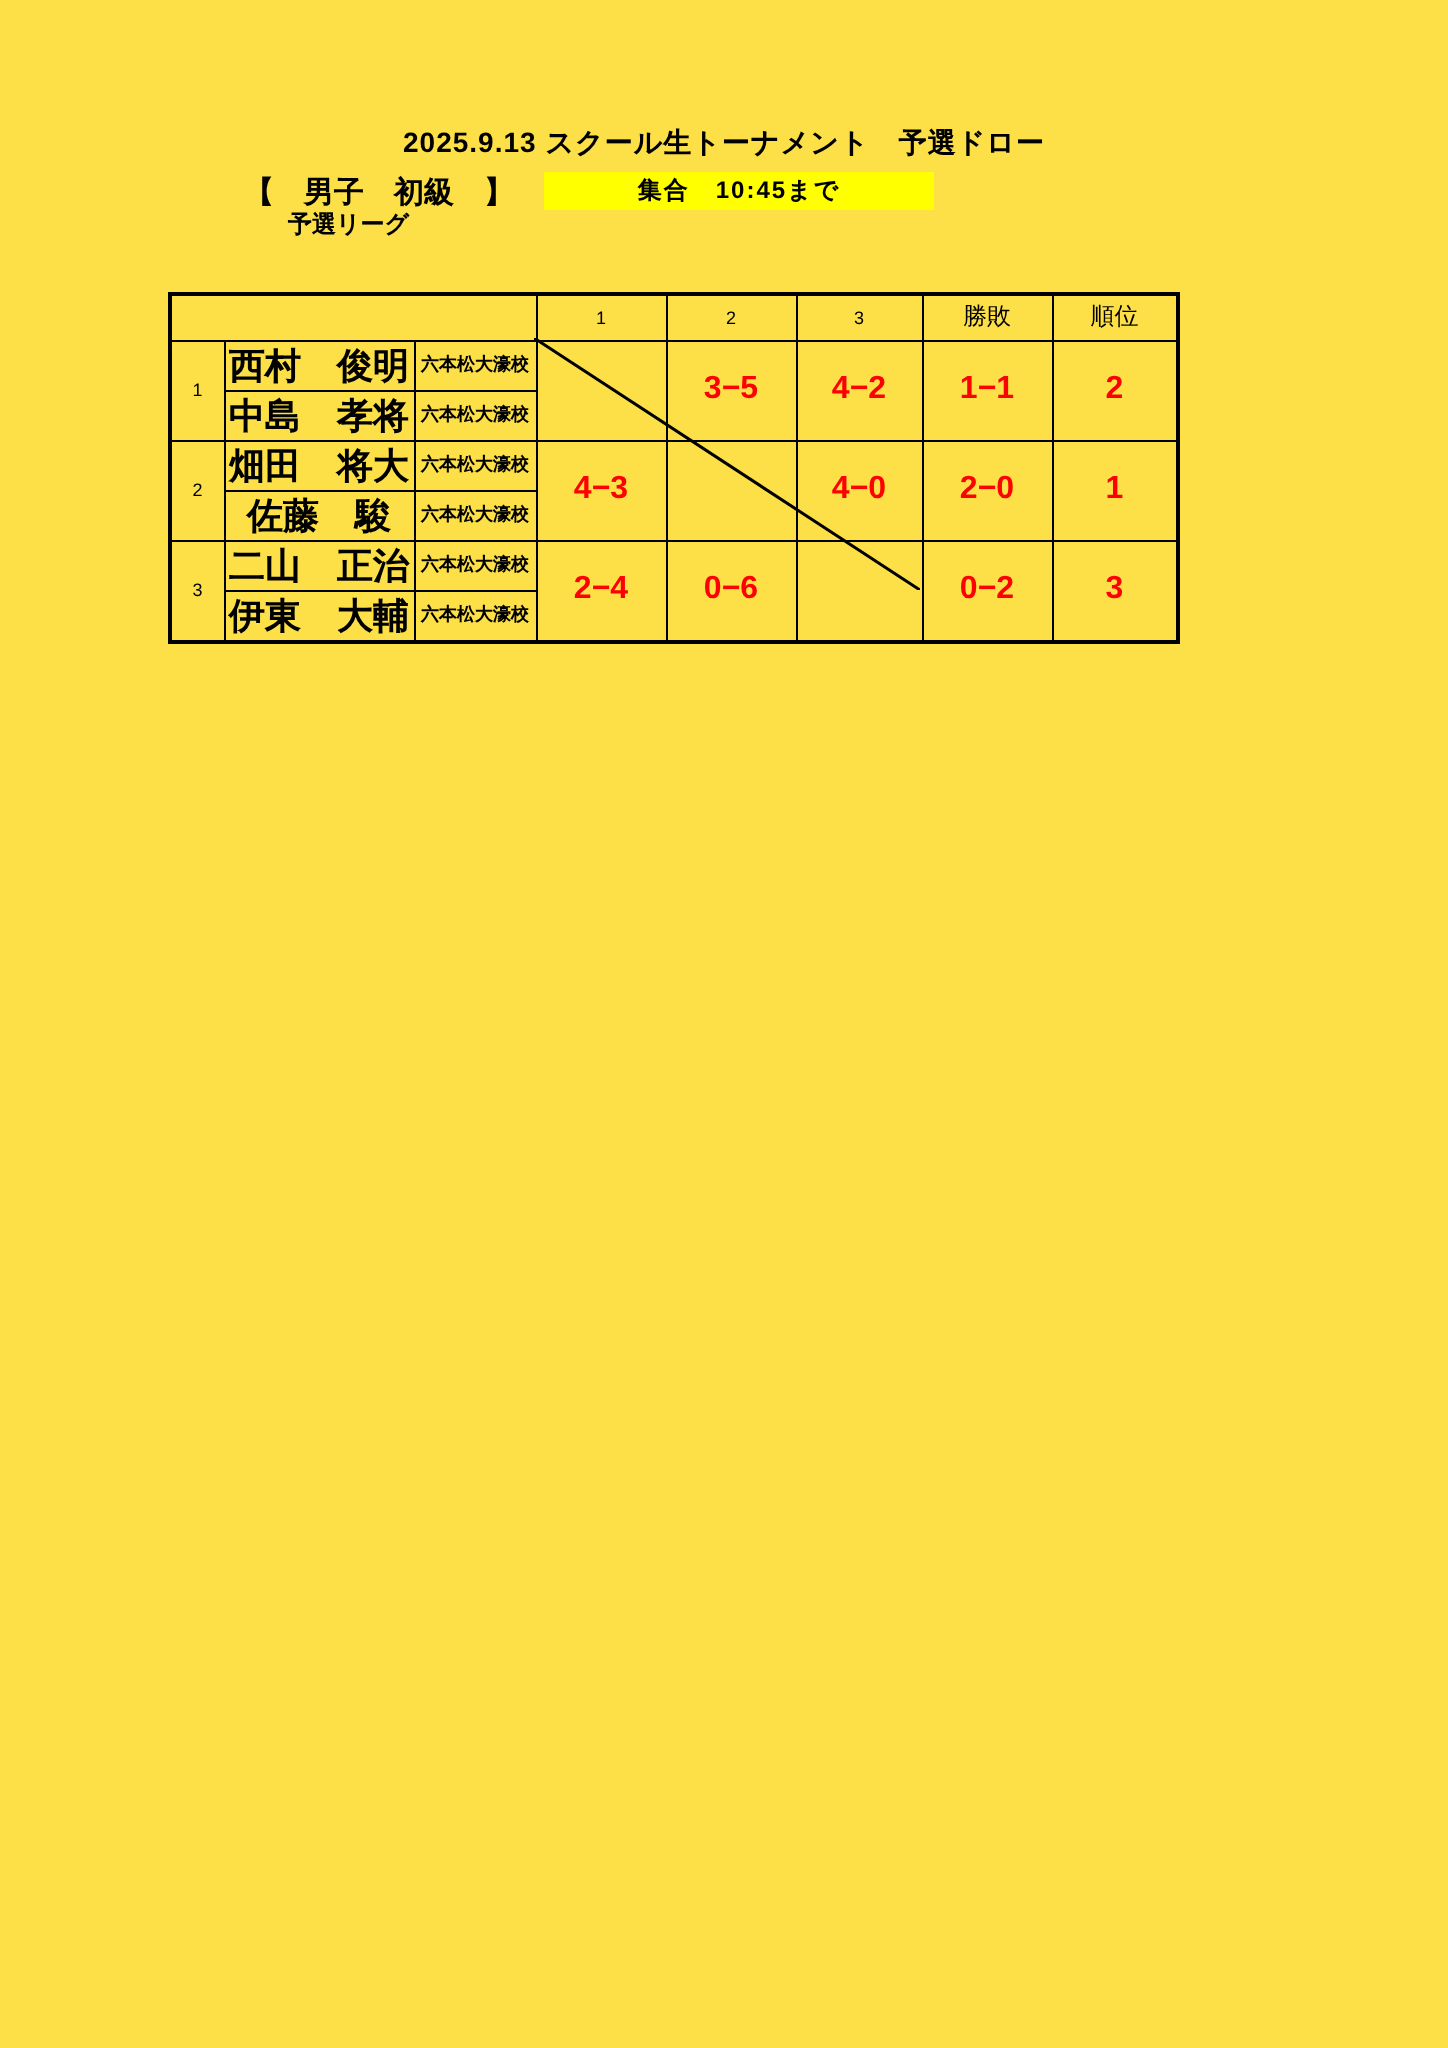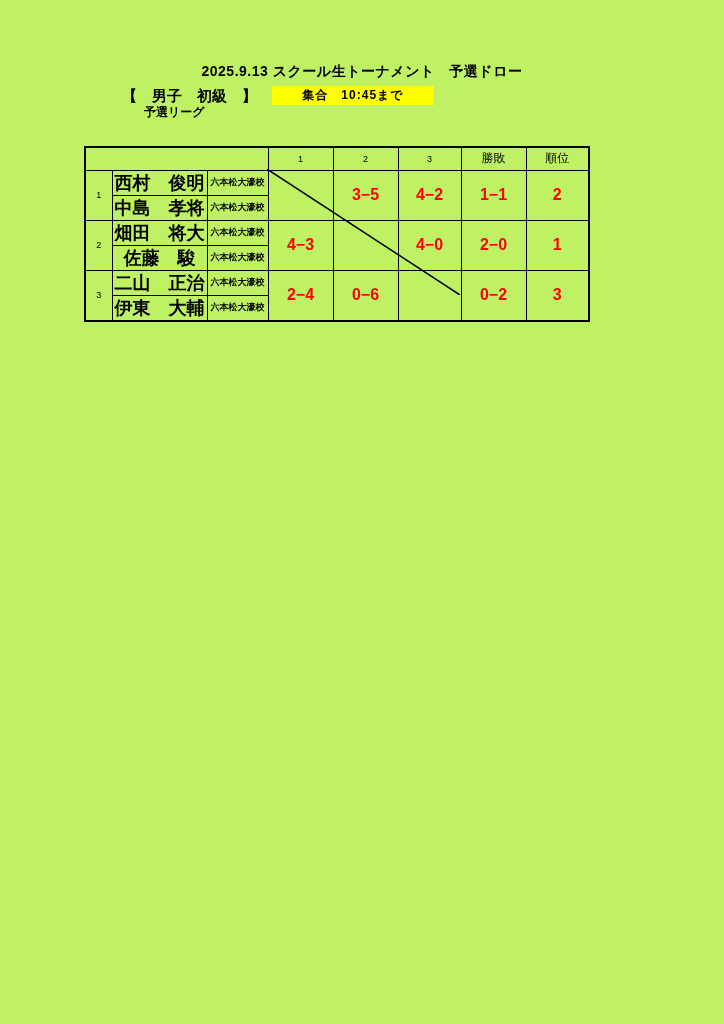--- a/index.html
+++ b/index.html
@@ -2,33 +2,33 @@
 <html style="--score-red: #ff0000; --highlight-yellow: #ffff00; --border-black: #000000;"><head>
 <meta charset="utf-8">
 <style>
   * { margin:0; padding:0; box-sizing:border-box; }
   html,body { background:#ffffff; }
   body {
     width:724px; height:1024px;
     font-family:"Liberation Sans","DejaVu Sans",sans-serif;
     color:#000;
   }
-  .page { position:relative; width:724px; height:1024px; background:#bef264; overflow:hidden; }
+  .page { position:relative; width:724px; height:1024px; background:#fde047; overflow:hidden; }
 
   .title {
     position:absolute; top:63px; left:0; width:724px;
     text-align:center; font-size:14px; font-weight:bold; letter-spacing:0.5px;
     white-space:pre;
   }
   .category {
     position:absolute; top:87px; left:122px;
     font-size:15px; font-weight:bold; white-space:pre;
   }
   .notice {
-    position:absolute; top:86px; left:272px; width:162px; height:19px;
+    position:absolute; top:86px; left:272px; width:195px; height:19px;
     background:var(--highlight-yellow,#ffff00);
     font-size:12px; font-weight:bold; text-align:center; line-height:19px;
     letter-spacing:1px; white-space:pre;
   }
   .subtitle {
     position:absolute; top:104px; left:144px;
     font-size:12px; font-weight:bold;
   }
 
   table.rr {

